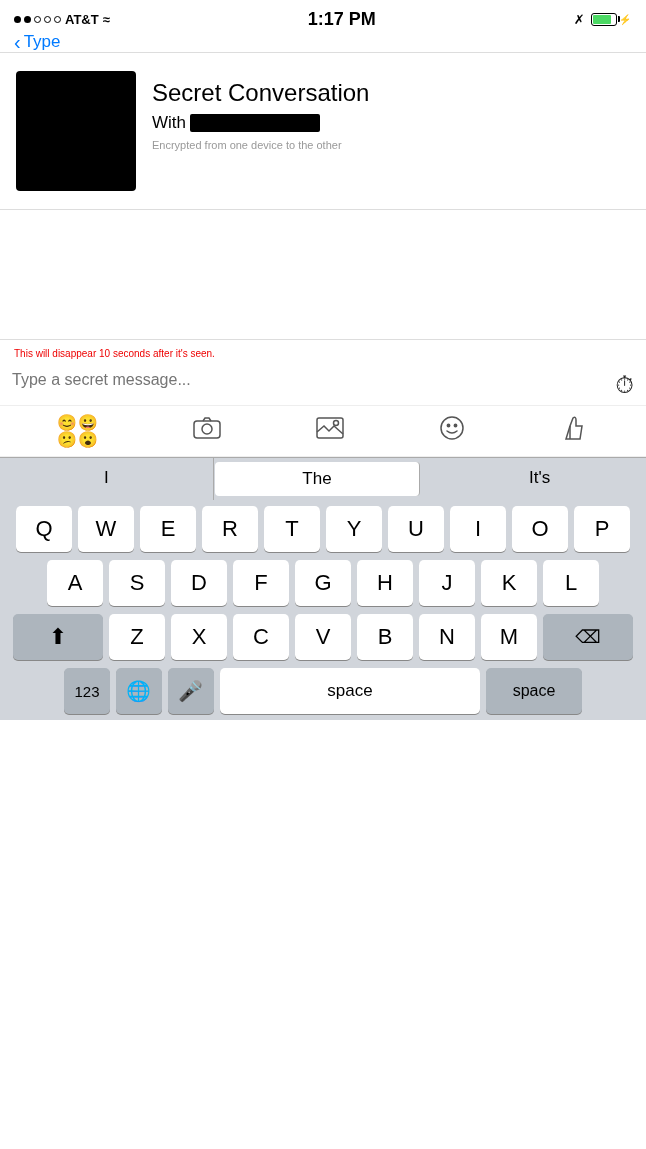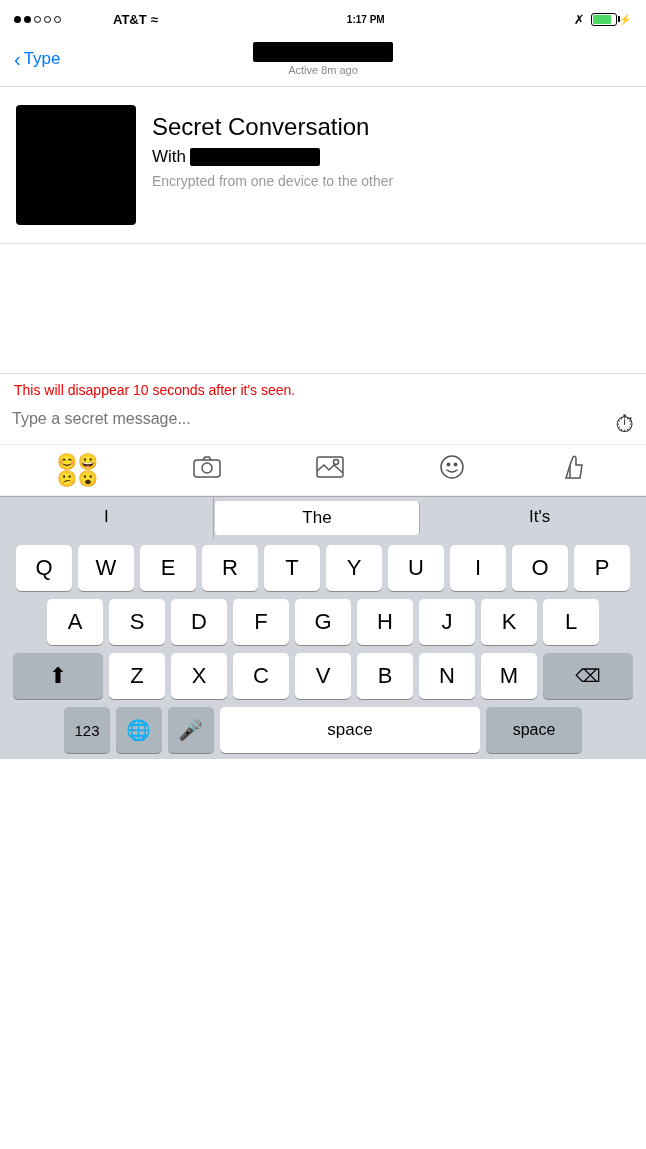--- a/index.html
+++ b/index.html
@@ -27,23 +27,23 @@
       gap: 4px;
       font-size: 13px;
       font-weight: 600;
     }
     .status-dots {
       display: flex; gap: 3px; align-items: center;
     }
     .dot { width: 7px; height: 7px; border-radius: 50%; }
     .dot.filled { background: #000; }
     .dot.empty { background: transparent; border: 1.5px solid #000; }
-    .carrier { font-size: 13px; font-weight: 600; margin-left: 48px; }
+    .carrier { font-size: 13px; font-weight: 600; }
     .wifi-icon { font-size: 13px; }
-    .status-center { font-size: 10px; font-weight: 600; }
+    .status-center { font-size: 18px; font-weight: 600; }
     .status-right { display: flex; align-items: center; gap: 6px; }
     .bluetooth-icon { font-size: 13px; }
     .battery {
       display: flex; align-items: center; gap: 3px;
     }
     .battery-body {
       width: 26px; height: 13px; border: 1.5px solid #000; border-radius: 3px;
       position: relative; display: flex; align-items: center; padding: 1px;
     }
     .battery-body::after {
@@ -97,34 +97,34 @@
     .profile-name {
       font-size: 24px; font-weight: 500; color: #000; margin-bottom: 6px;
     }
     .profile-with {
       display: flex; align-items: center; gap: 4px; margin-bottom: 6px;
     }
     .profile-with-label { font-size: 17px; color: #000; }
     .profile-with-redacted {
       width: 130px; height: 18px; background: #000; border-radius: 2px;
     }
-    .profile-desc { font-size: 14px; color: #999; }
+    .profile-desc { font-size: 11px; color: #999; }
 
     
     .message-area {
       flex: 1;
       min-height: 130px;
       background: #fff;
       border-bottom: 1px solid #ddd;
     }
 
     
     .disappear-notice {
       padding: 8px 14px 6px;
-      font-size: 14px;
+      font-size: 10px;
       color: #e00;
     }
 
     
     .input-bar {
       display: flex;
       align-items: flex-start;
       padding: 6px 12px;
       border-bottom: 1px solid #eee;
       gap: 10px;
@@ -268,24 +268,20 @@
       <span class="battery-bolt">⚡</span>
     </div>
   </div>
 </div>
 
 <div class="nav-bar">
   <div class="nav-back">
     <span class="nav-back-chevron">‹</span>
     <span>Type</span>
   </div>
-  <div class="nav-center">
-    <div class="nav-redacted"></div>
-    <div class="nav-subtitle">Active 8m ago</div>
-  </div>
 </div>
 
 <div class="profile-section">
   <div class="profile-avatar"></div>
   <div class="profile-info">
     <div class="profile-name">Secret Conversation</div>
     <div class="profile-with">
       <span class="profile-with-label">With</span>
       <div class="profile-with-redacted"></div>
     </div>

